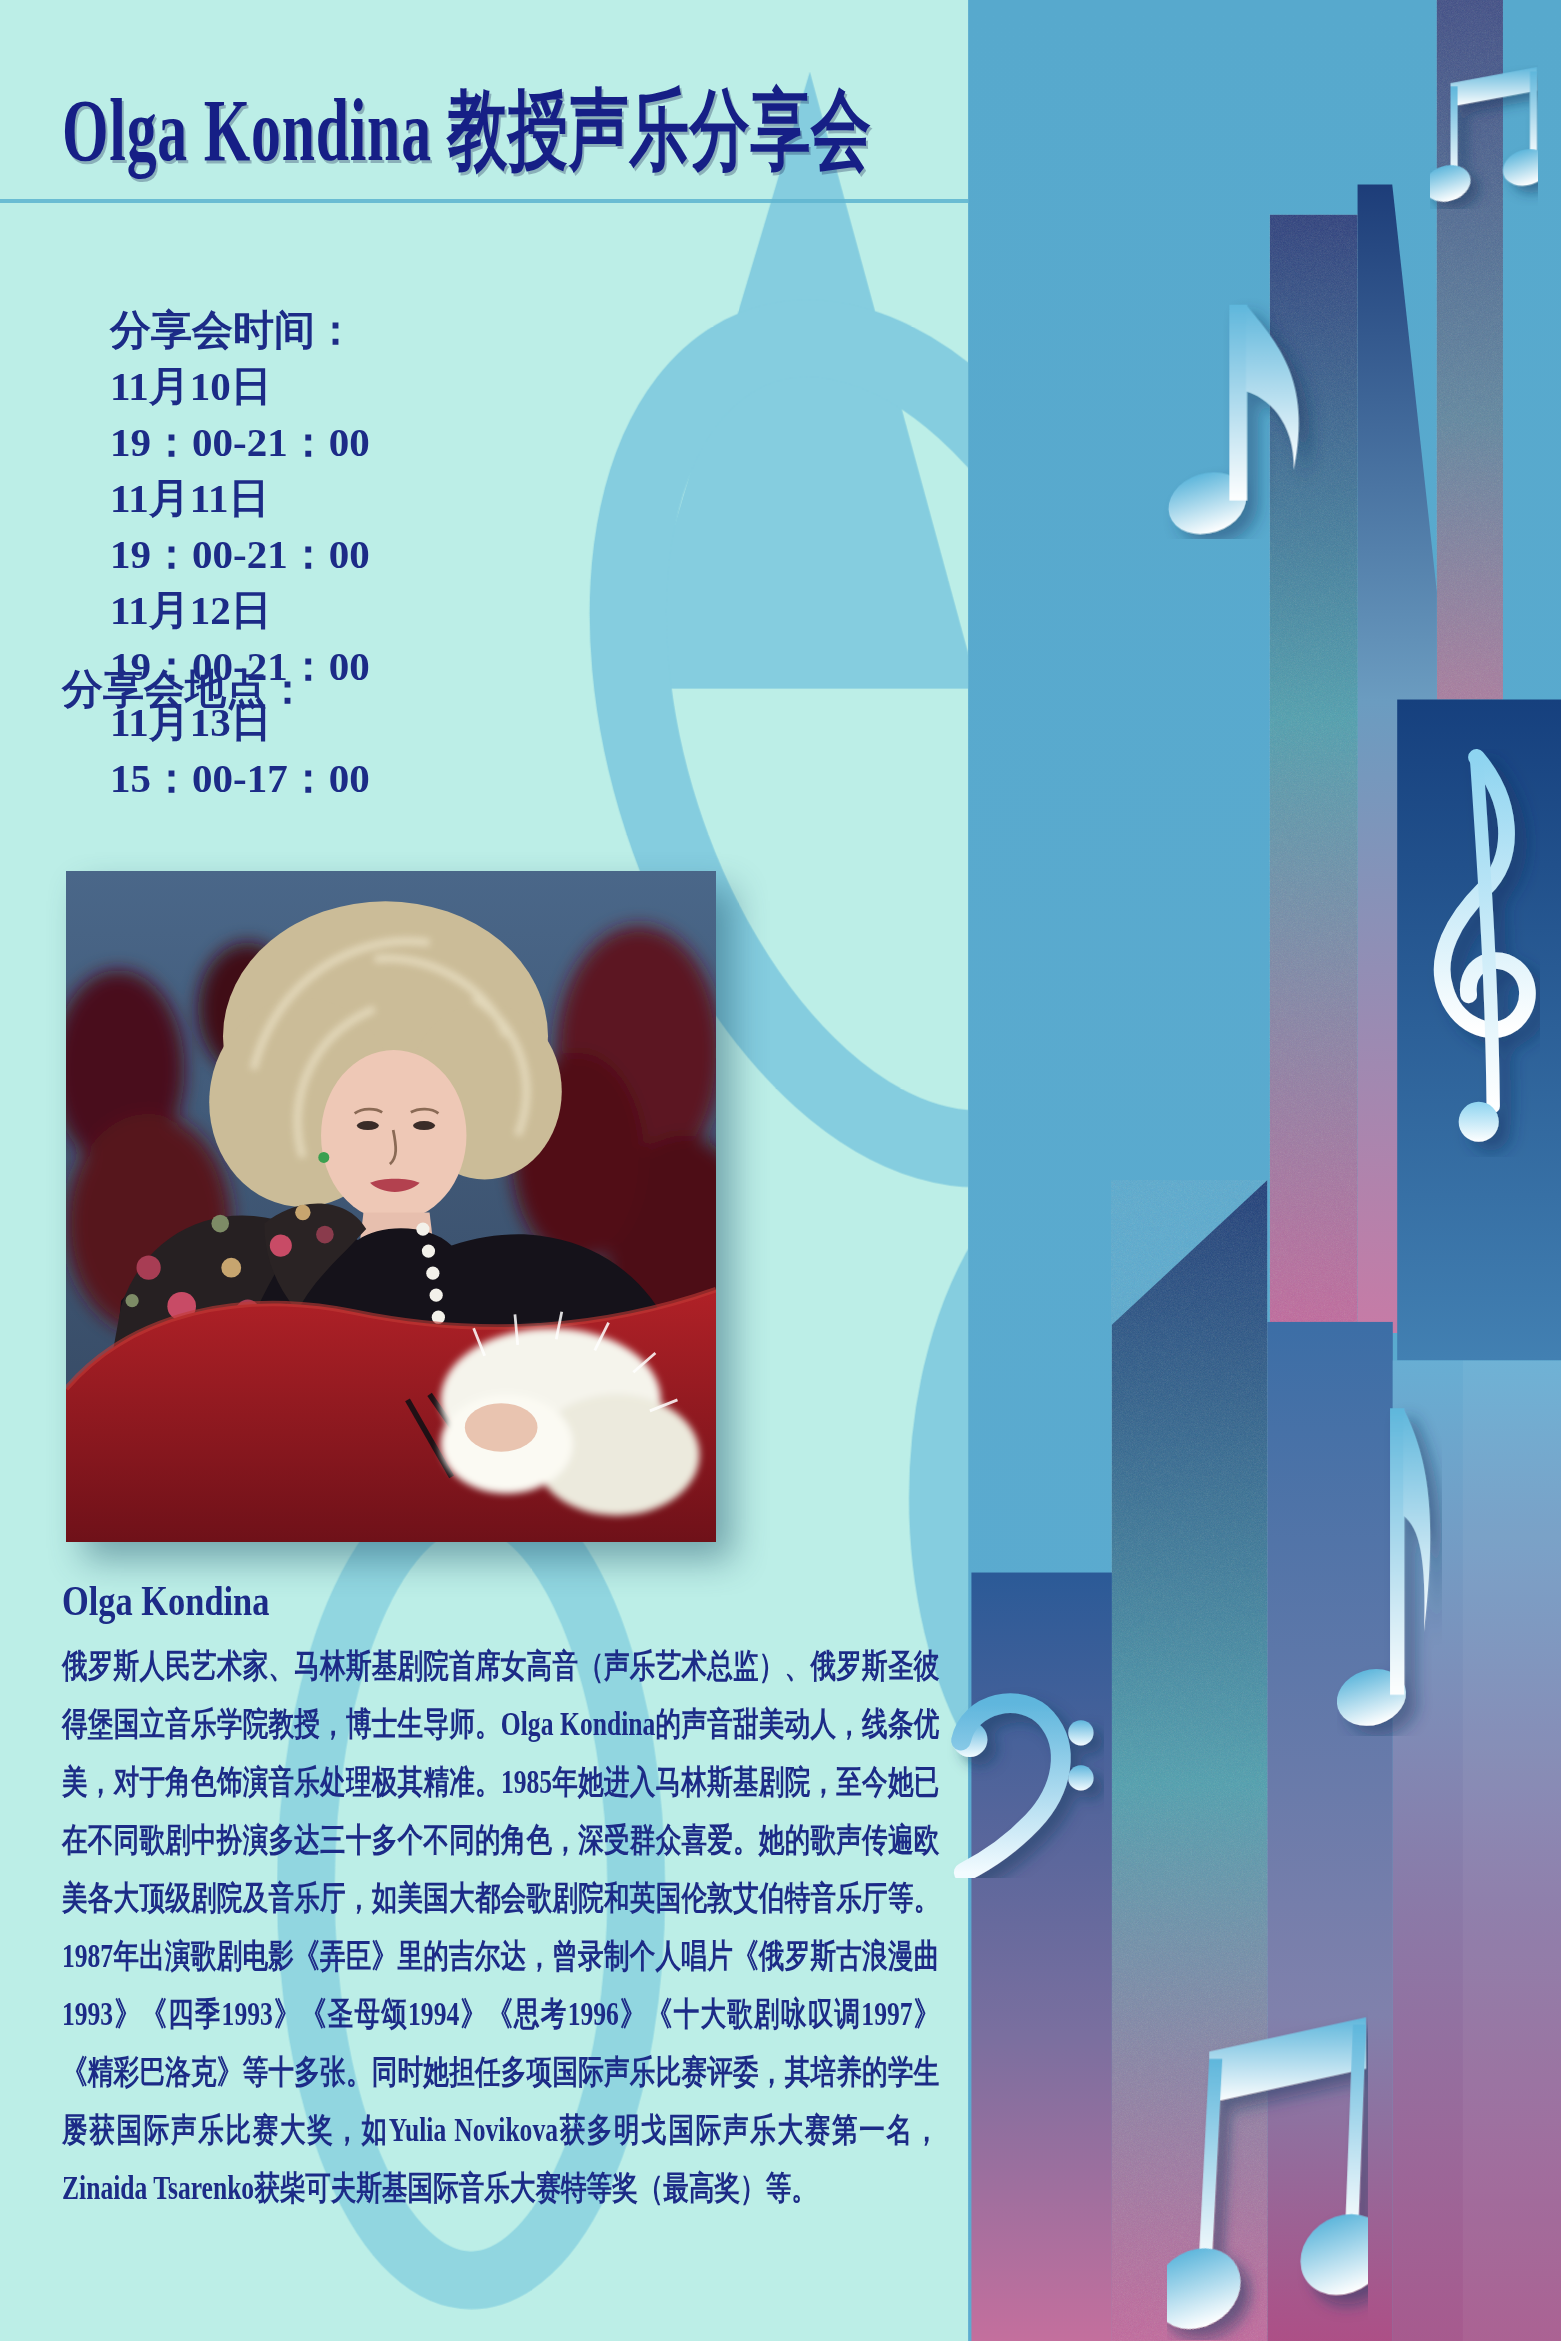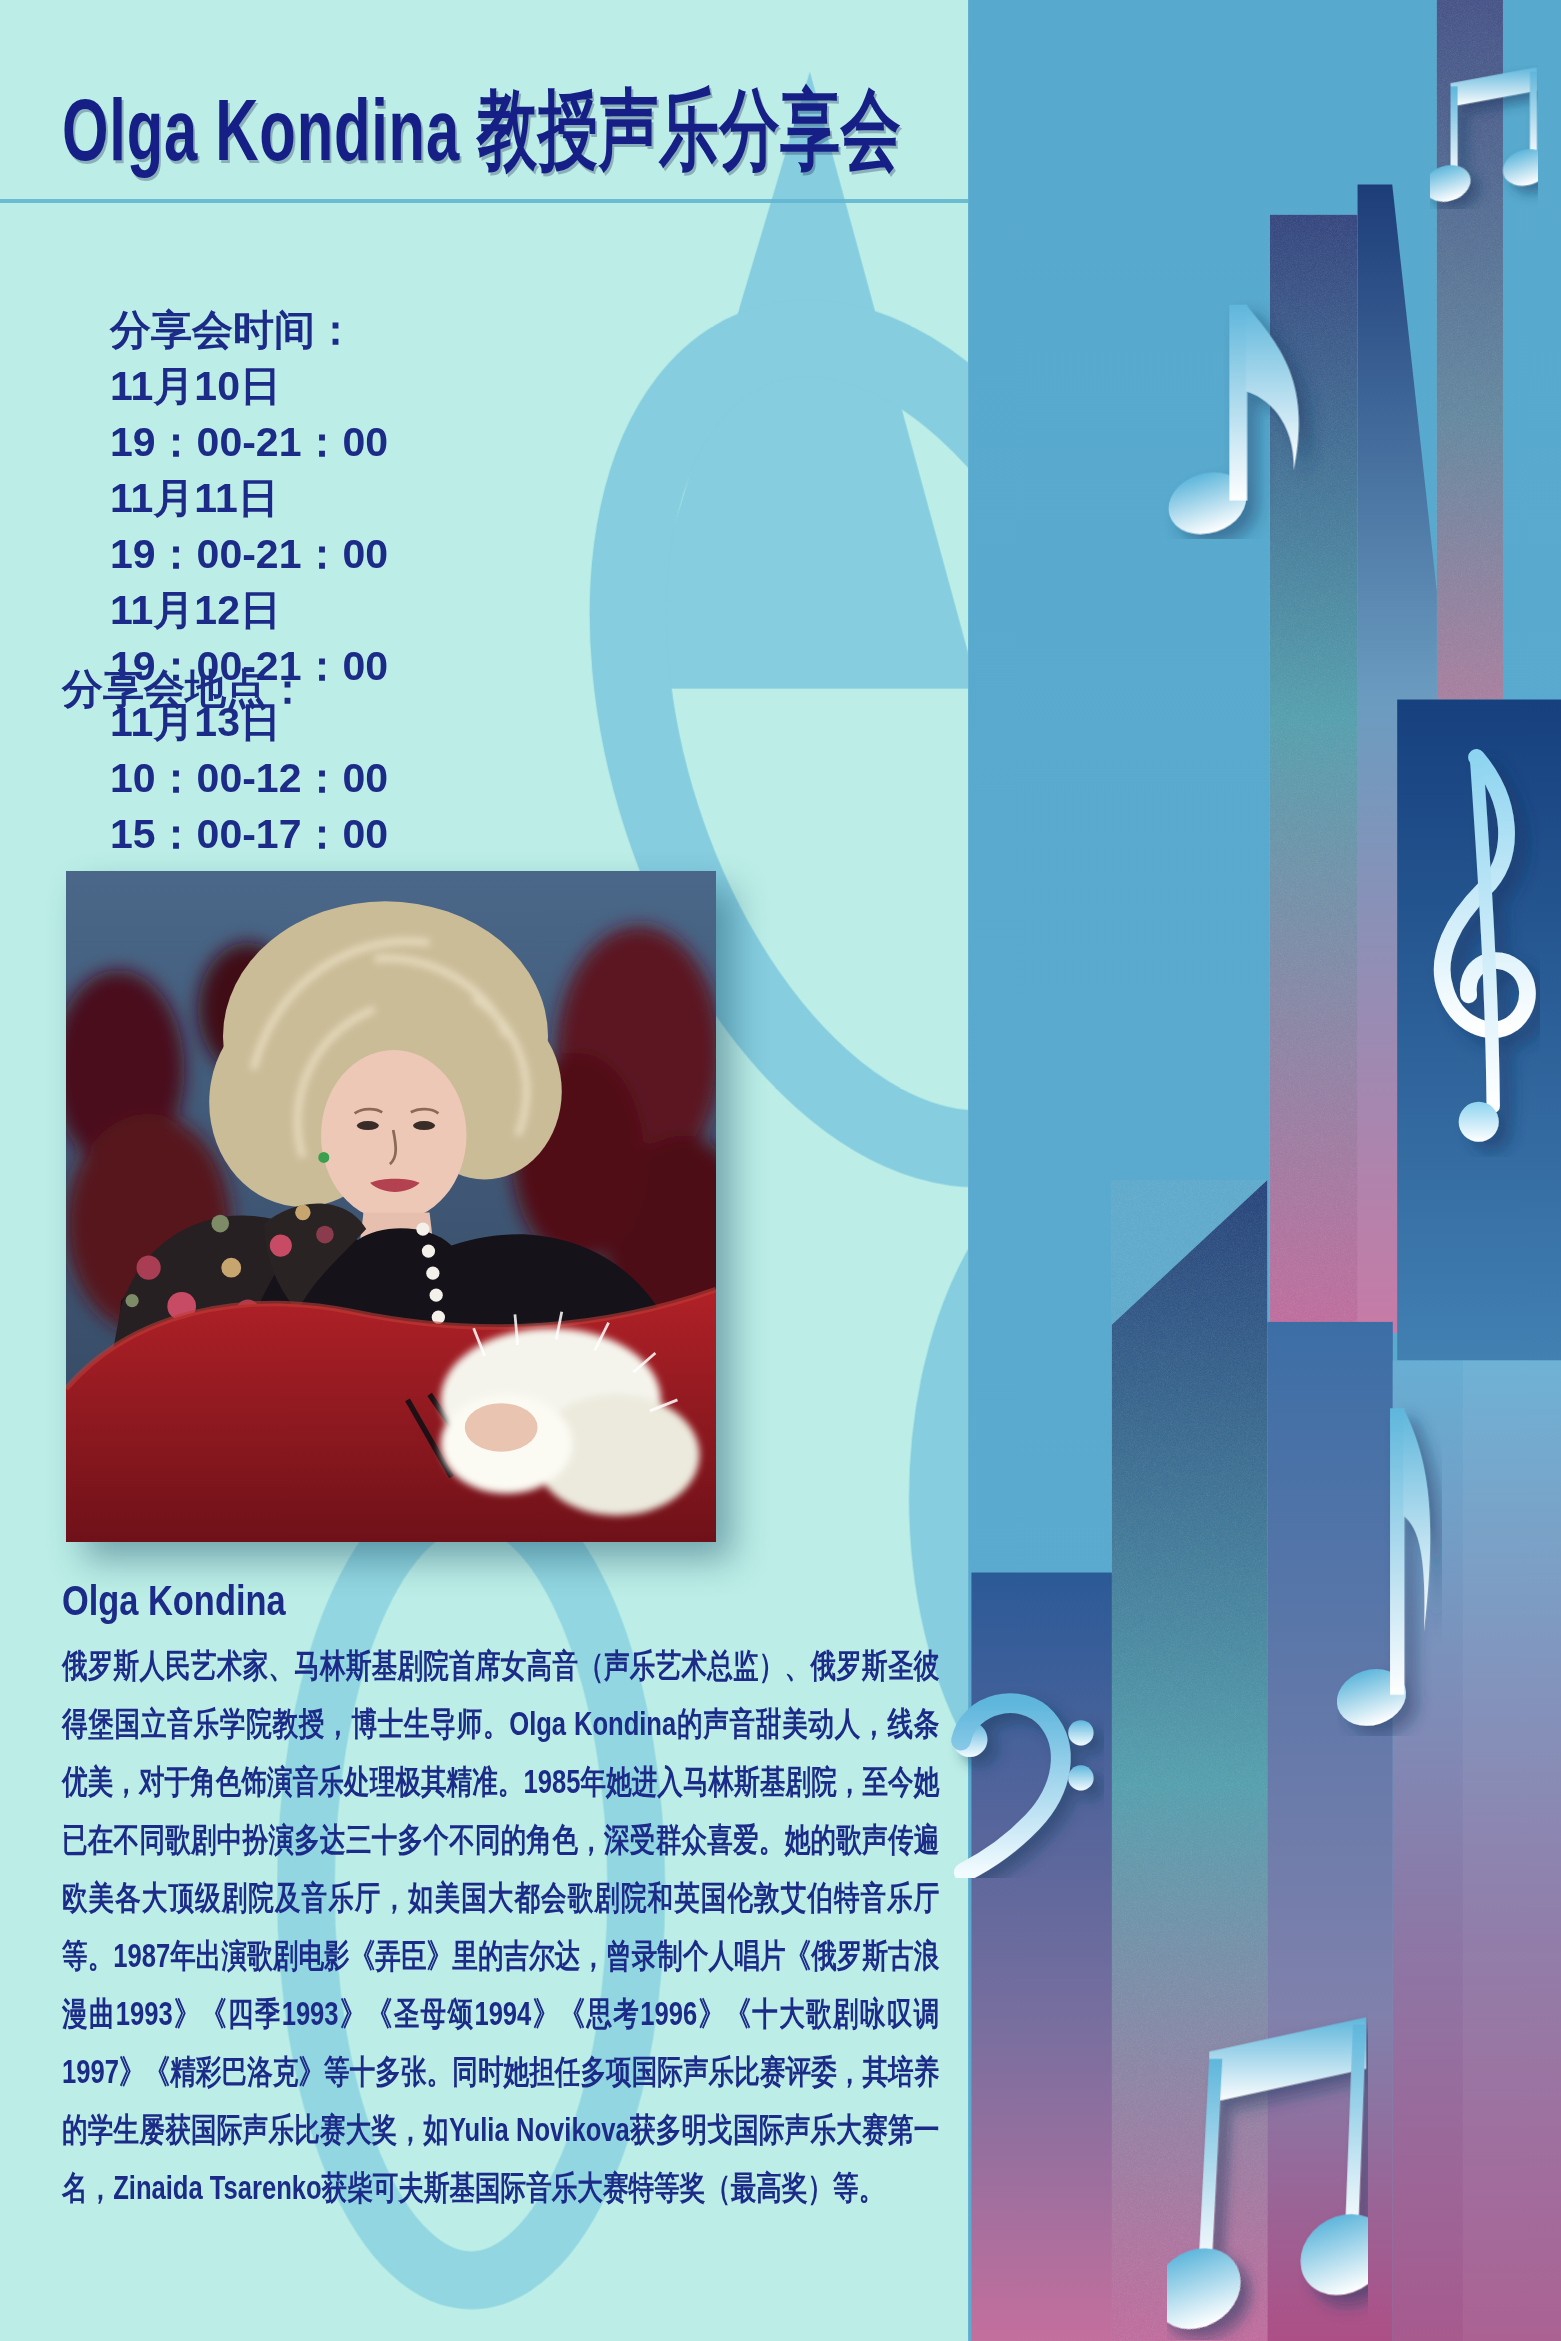--- a/index.html
+++ b/index.html
@@ -1,21 +1,21 @@
 <!DOCTYPE html>
 <html style="font-size:8.8px"><head>
 <meta charset="utf-8">
 <style>
   html,body{margin:0;padding:0;background:#222;}
   #poster{
     position:relative;
     width:1562px;height:2342px;
     background:#bceee7;
     overflow:hidden;
-    font-family:Liberation Sans, sans-serif;
+    font-family:Liberation Serif, serif;
   }
   
   .abs{position:absolute;}
   #watermark{left:0;top:0;}
   #divider{
     left:0;top:199px;width:968px;height:4.4px;
     background:rgba(96,182,208,.9);
   }
   #right-panel{left:968px;top:0;}
   
@@ -376,21 +376,20 @@
     <div class="line row">
       <span class="date">11月11日</span>
       <span class="time">19：00-21：00</span>
     </div>
     <div class="line row">
       <span class="date">11月12日</span>
       <span class="time">19：00-21：00</span>
     </div>
     <div class="line row">
       <span class="date">11月13日</span>
-      <span class="time">10：00-12：00</span>
     </div>
     <div class="line row">
       <span class="date"></span>
       <span class="time">15：00-17：00</span>
     </div>
   </div>
 
   <div id="location" class="abs">
     <div class="line">分享会地点：</div>
   </div>

